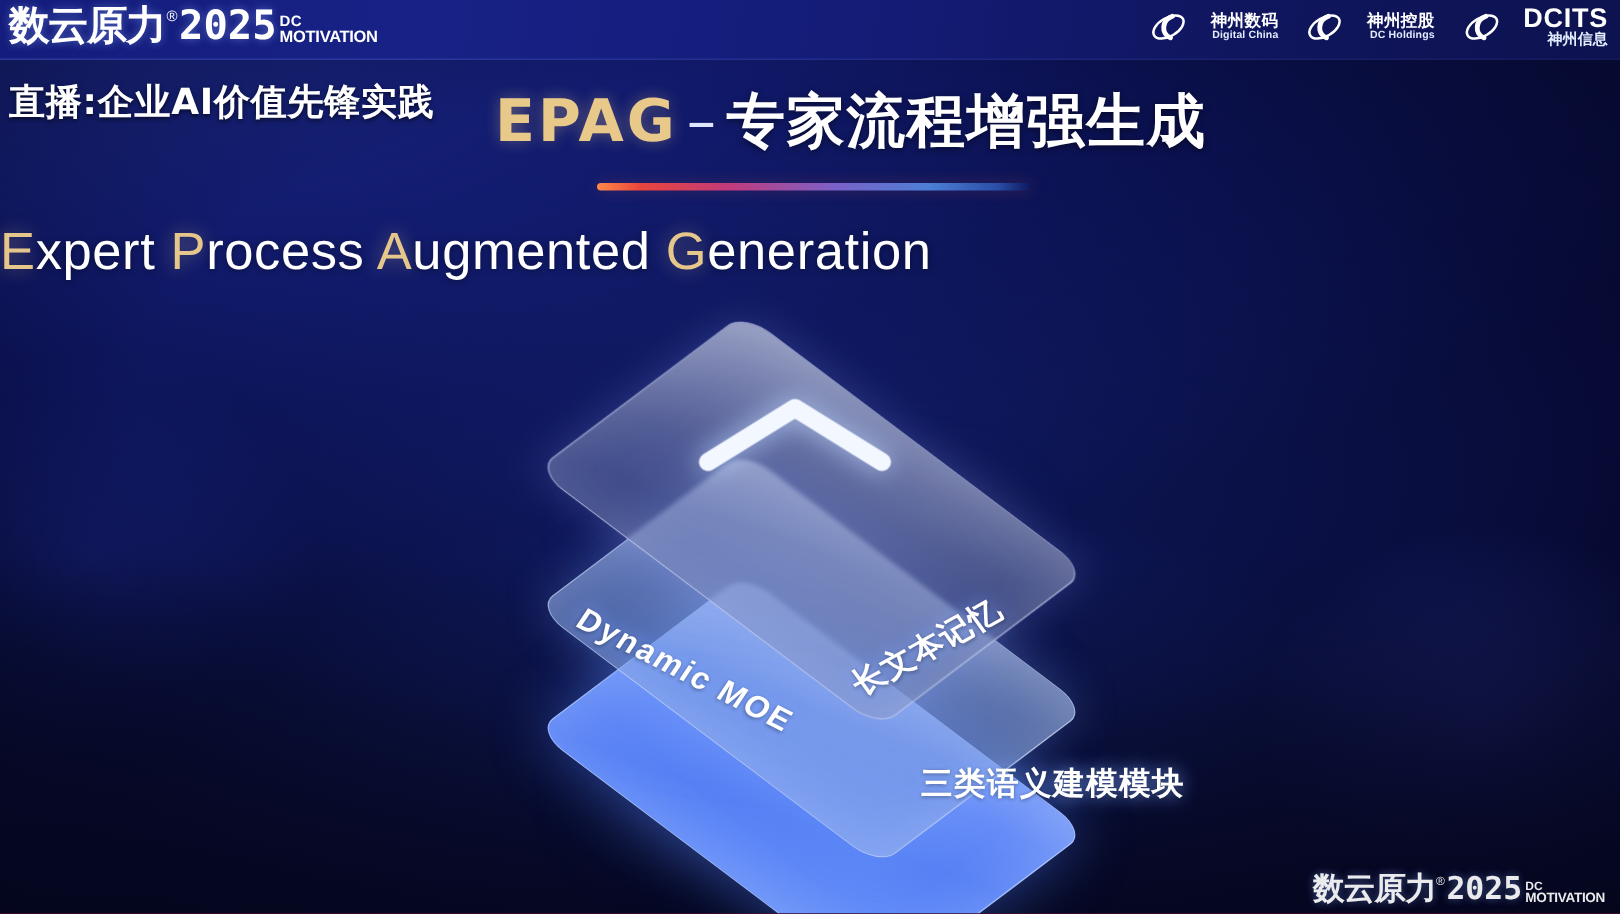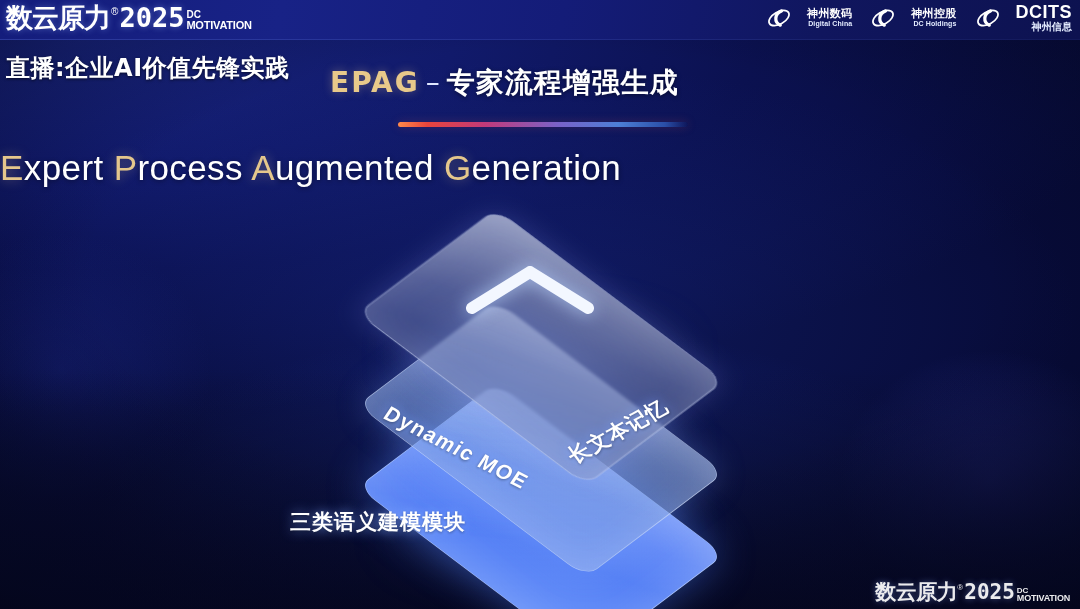--- a/index.html
+++ b/index.html
@@ -179,23 +179,23 @@
     font-family: "Liberation Sans", sans-serif;
   }
   .logo-text.big .en {
     font-size: 10px;
     font-family: "DejaVu Sans", sans-serif;
   }
 
   
   .main-title {
     position: absolute;
-    left: 330px; top: 64px;
+    left: 330px; top: 54px;
     z-index: 7;
-    font-size: 28px;
+    font-size: 39px;
     font-weight: 700;
     letter-spacing: 1px;
     white-space: nowrap;
     font-family: "DejaVu Sans", "Liberation Sans", sans-serif;
   }
   .main-title .gold {
     color: #e8c98a;
     letter-spacing: 2px;
     text-shadow: 0 0 10px rgba(232,201,138,0.35);
   }
@@ -320,21 +320,21 @@
   .label-top {
     left: 0; width: 500px;
     top: 110px;
     text-align: center;
     font-size: 22px;
     letter-spacing: 1px;
   }
   .label-bot {
     left: 0; width: 500px;
     top: 286px;
-    text-align: left;
+    text-align: right;
     font-size: 21px;
     letter-spacing: 1px;
   }
   .label-left-edge {
     left: 96px; top: 178px;
     font-size: 21px;
     letter-spacing: 1.5px;
     transform: rotate(27deg) skewX(-7deg);
     transform-origin: left center;
     font-family: "Liberation Sans", sans-serif;

